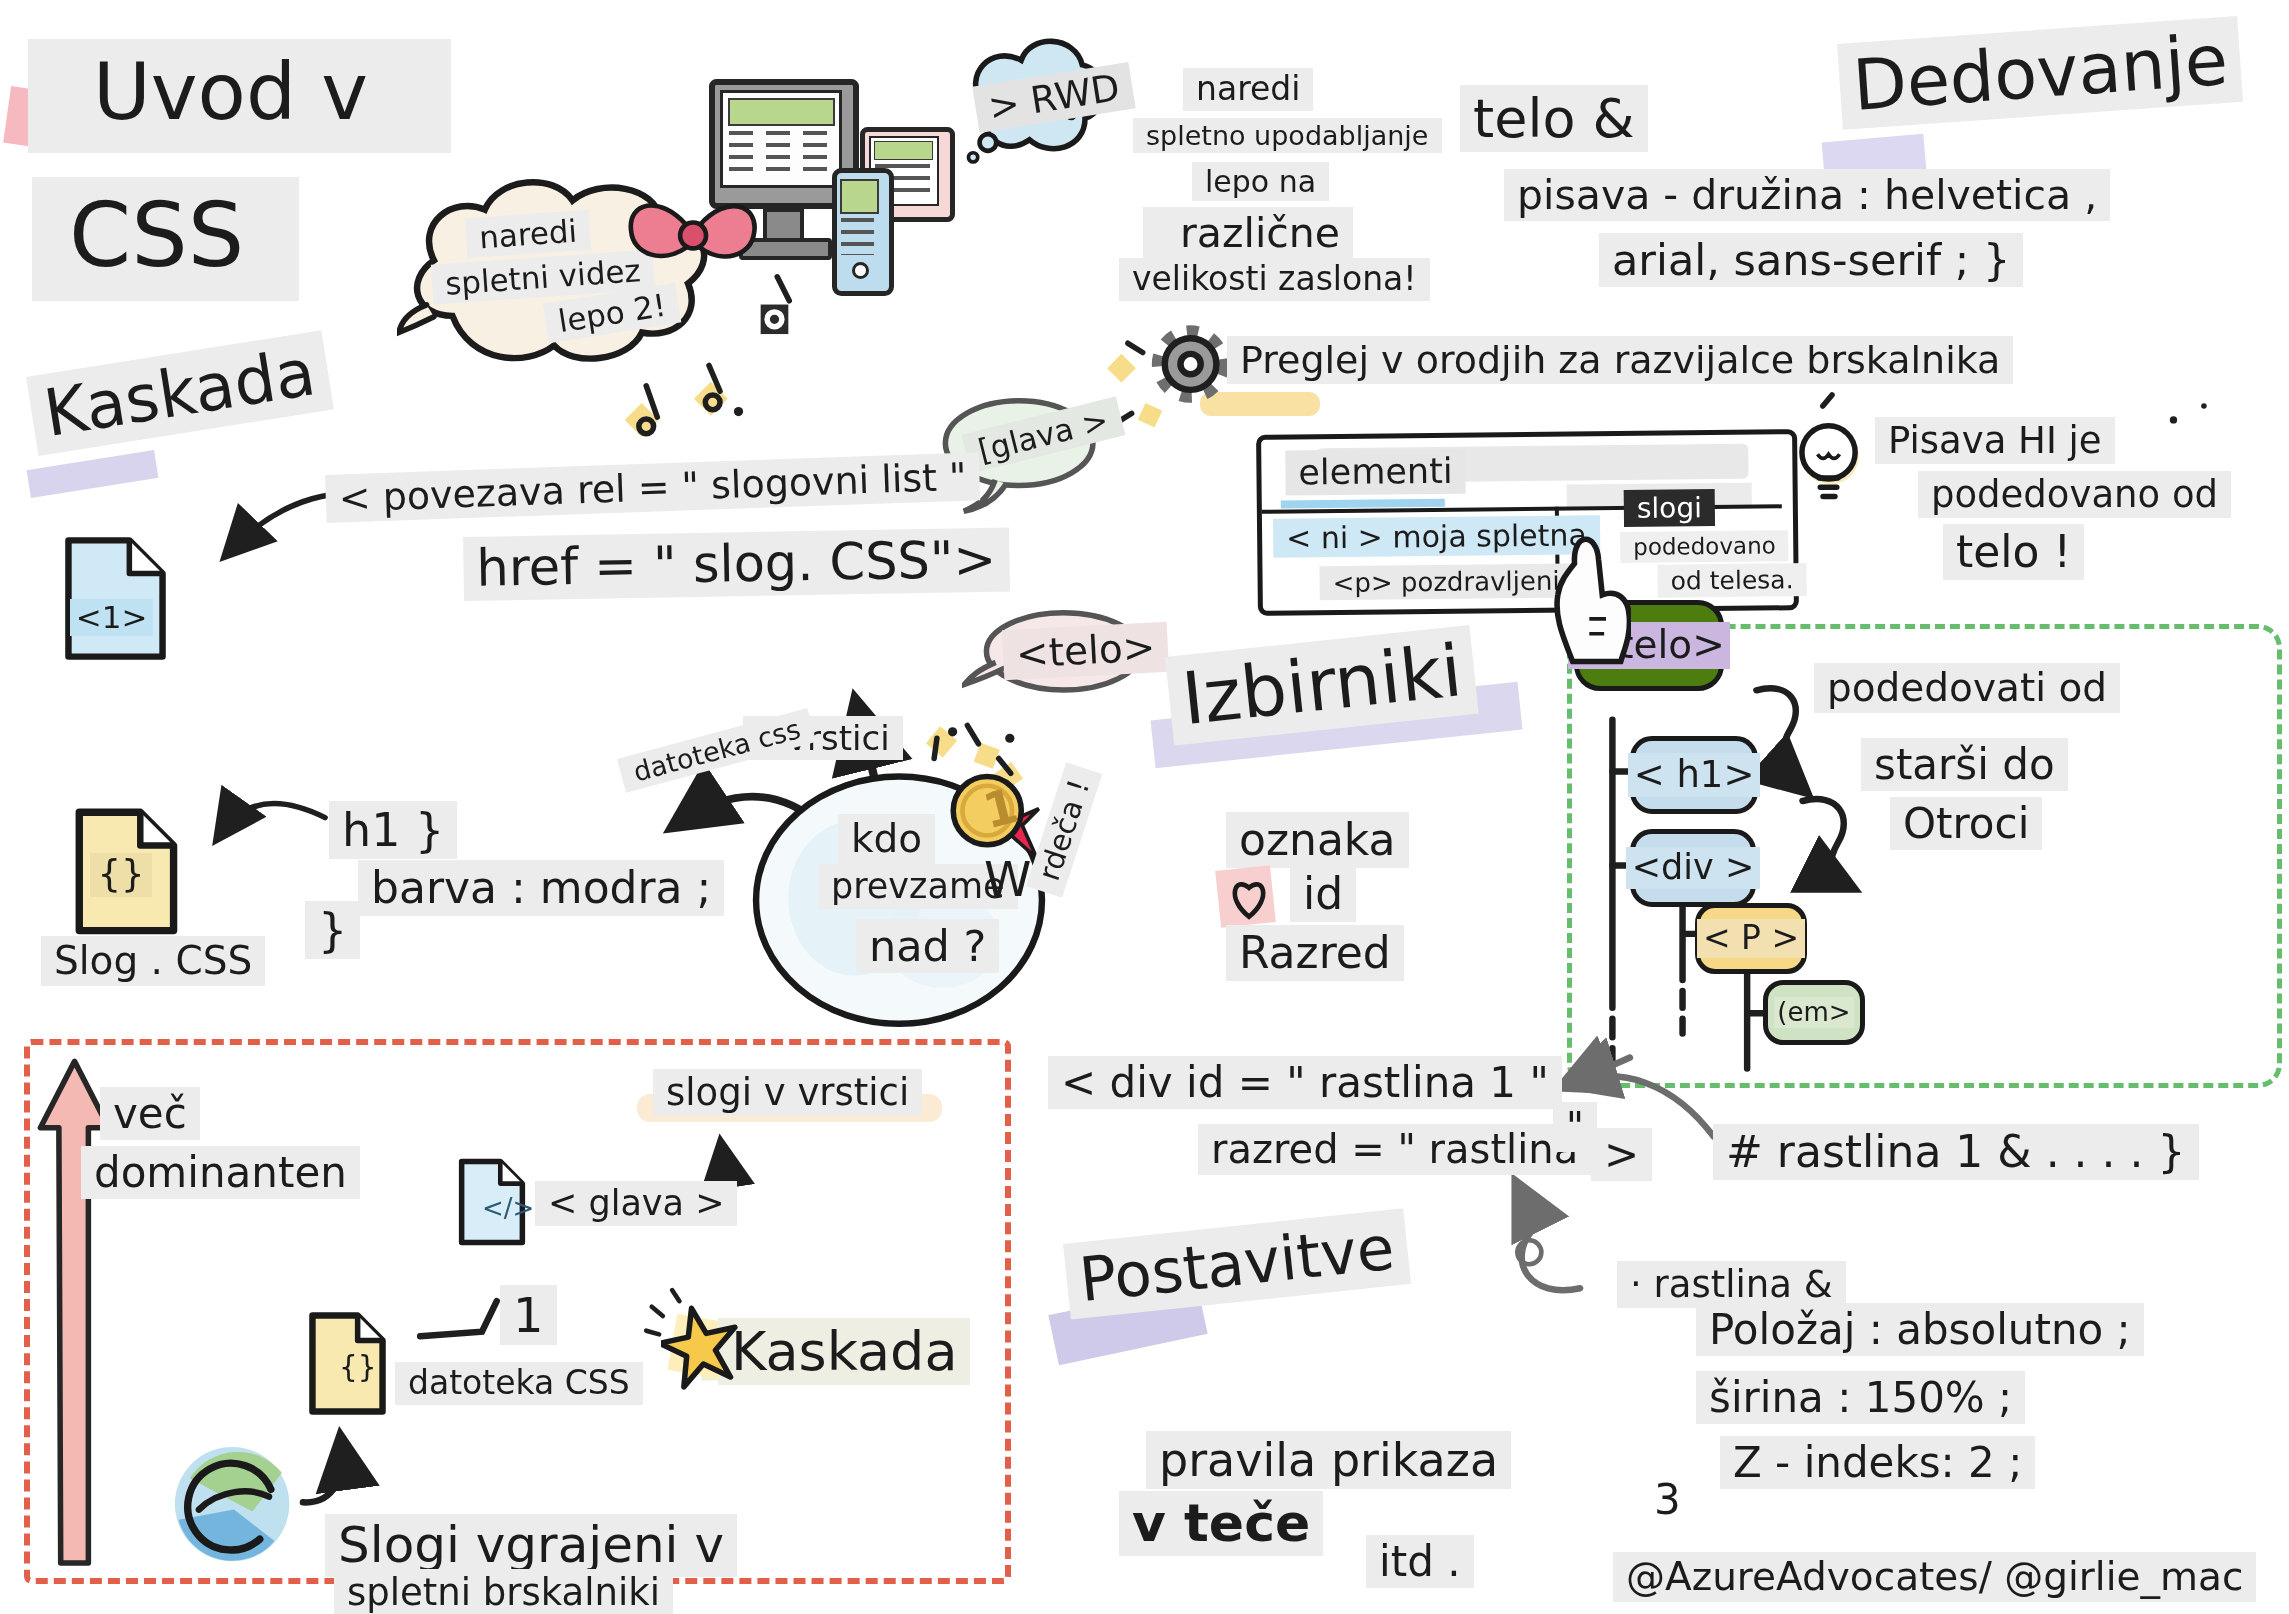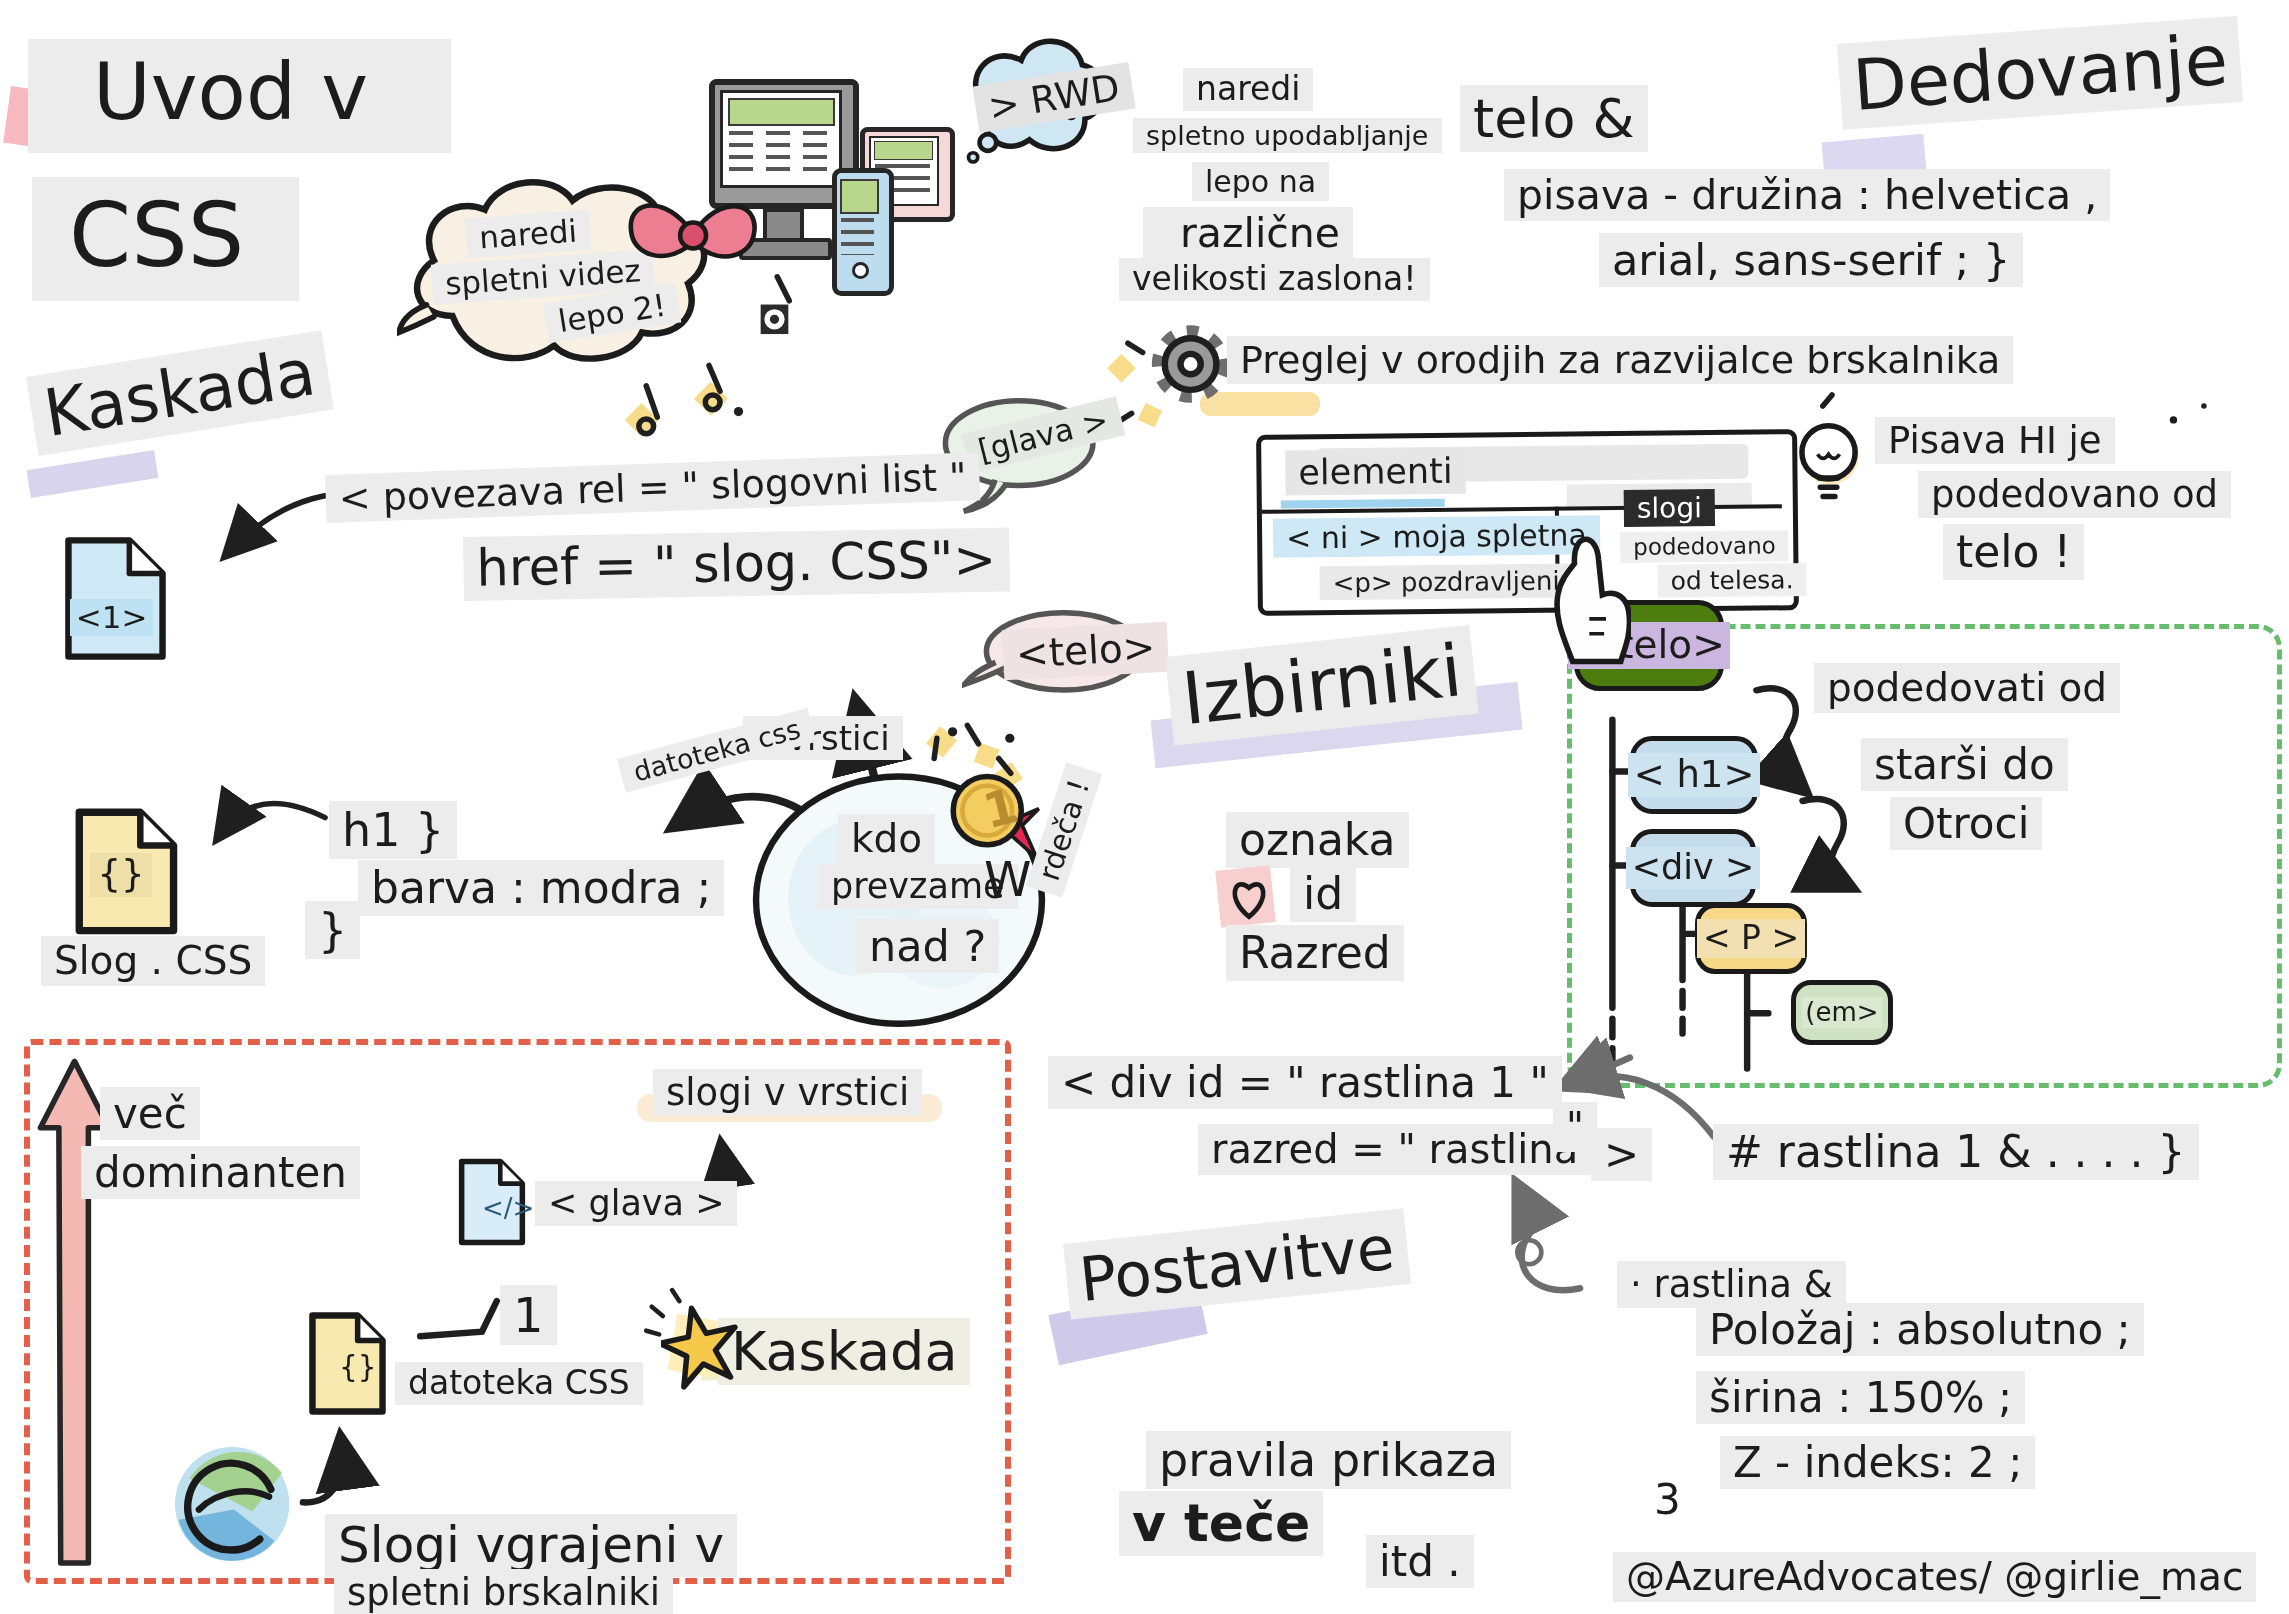--- a/index.html
+++ b/index.html
@@ -290,21 +290,21 @@
   </div>
   <div class="node" style="left:1630px;top:736px;width:118px;height:68px;background:#c4dcec;border-radius:22px;">
     <span class="lbl nobg" style="position:static;font-size:37px;background:#cee3f0;padding:0 5.5px;">&lt; h1&gt;</span>
   </div>
   <div class="node" style="left:1630px;top:829px;width:116px;height:68px;background:#c4dcec;border-radius:22px;">
     <span class="lbl nobg" style="position:static;font-size:35px;background:#cee3f0;padding:0 5.5px;">&lt;div &gt;</span>
   </div>
   <div class="node" style="left:1695px;top:903px;width:102px;height:61px;background:#f6d887;border-radius:20px;">
     <span class="lbl nobg" style="position:static;font-size:33px;background:#f3e0b0;padding:0 5.5px;">&lt; P &gt;</span>
   </div>
-  <div class="node" style="left:1763px;top:980px;width:92px;height:55px;background:#cfe3c4;border-radius:20px;margin-left:28px;">
+  <div class="node" style="left:1763px;top:980px;width:92px;height:55px;background:#cfe3c4;border-radius:20px;">
     <span class="lbl nobg" style="position:static;font-size:26px;background:#d9e8cf;padding:0 3.7px;">(em&gt;</span>
   </div>
   <div class="lbl" style="left:1814px;top:663px;font-size:39px;">podedovati od</div>
   <div class="lbl" style="left:1861px;top:738px;font-size:42px;">starši do</div>
   <div class="lbl" style="left:1890px;top:797px;font-size:42px;">Otroci</div>
 
   <div class="icon" style="left:31px;top:1054px;width:88px;height:521px;">
     <svg width="88" height="521" viewBox="0 0 95 565">
       <polygon points="47,8 10,80 30,80 32,552 62,552 62,80 84,80" fill="#f4b9b2" stroke="#262626" stroke-width="6" stroke-linejoin="round"></polygon>
     </svg>

